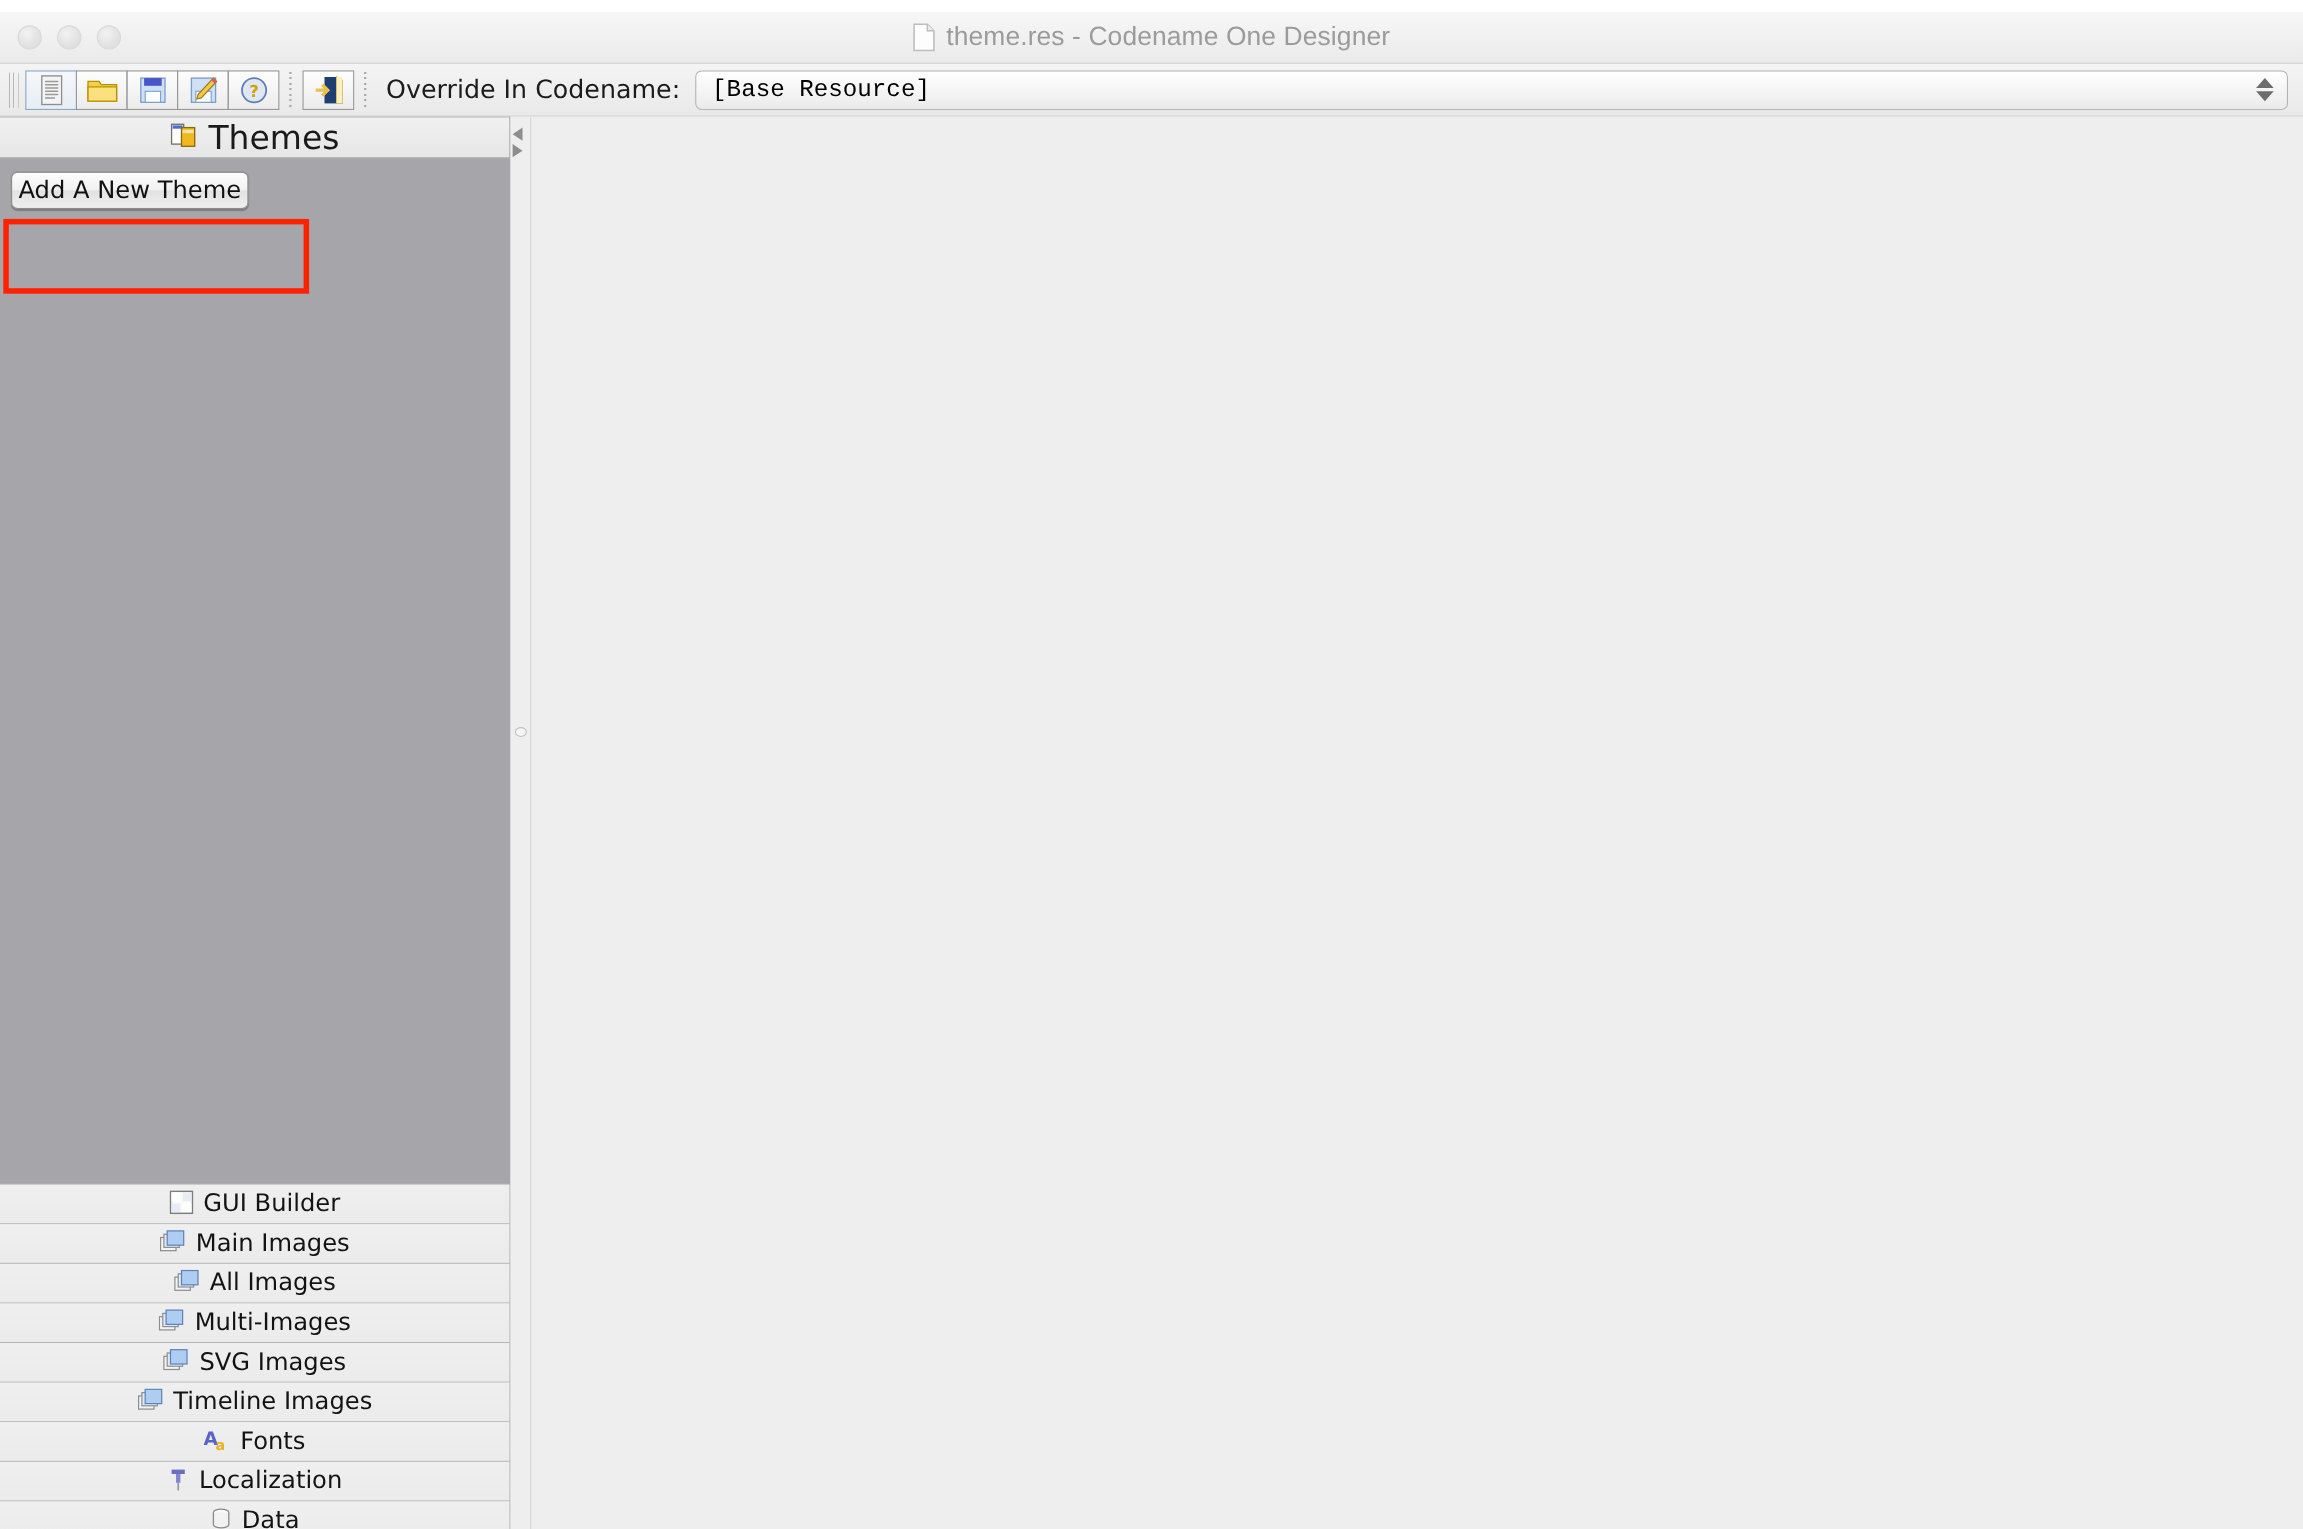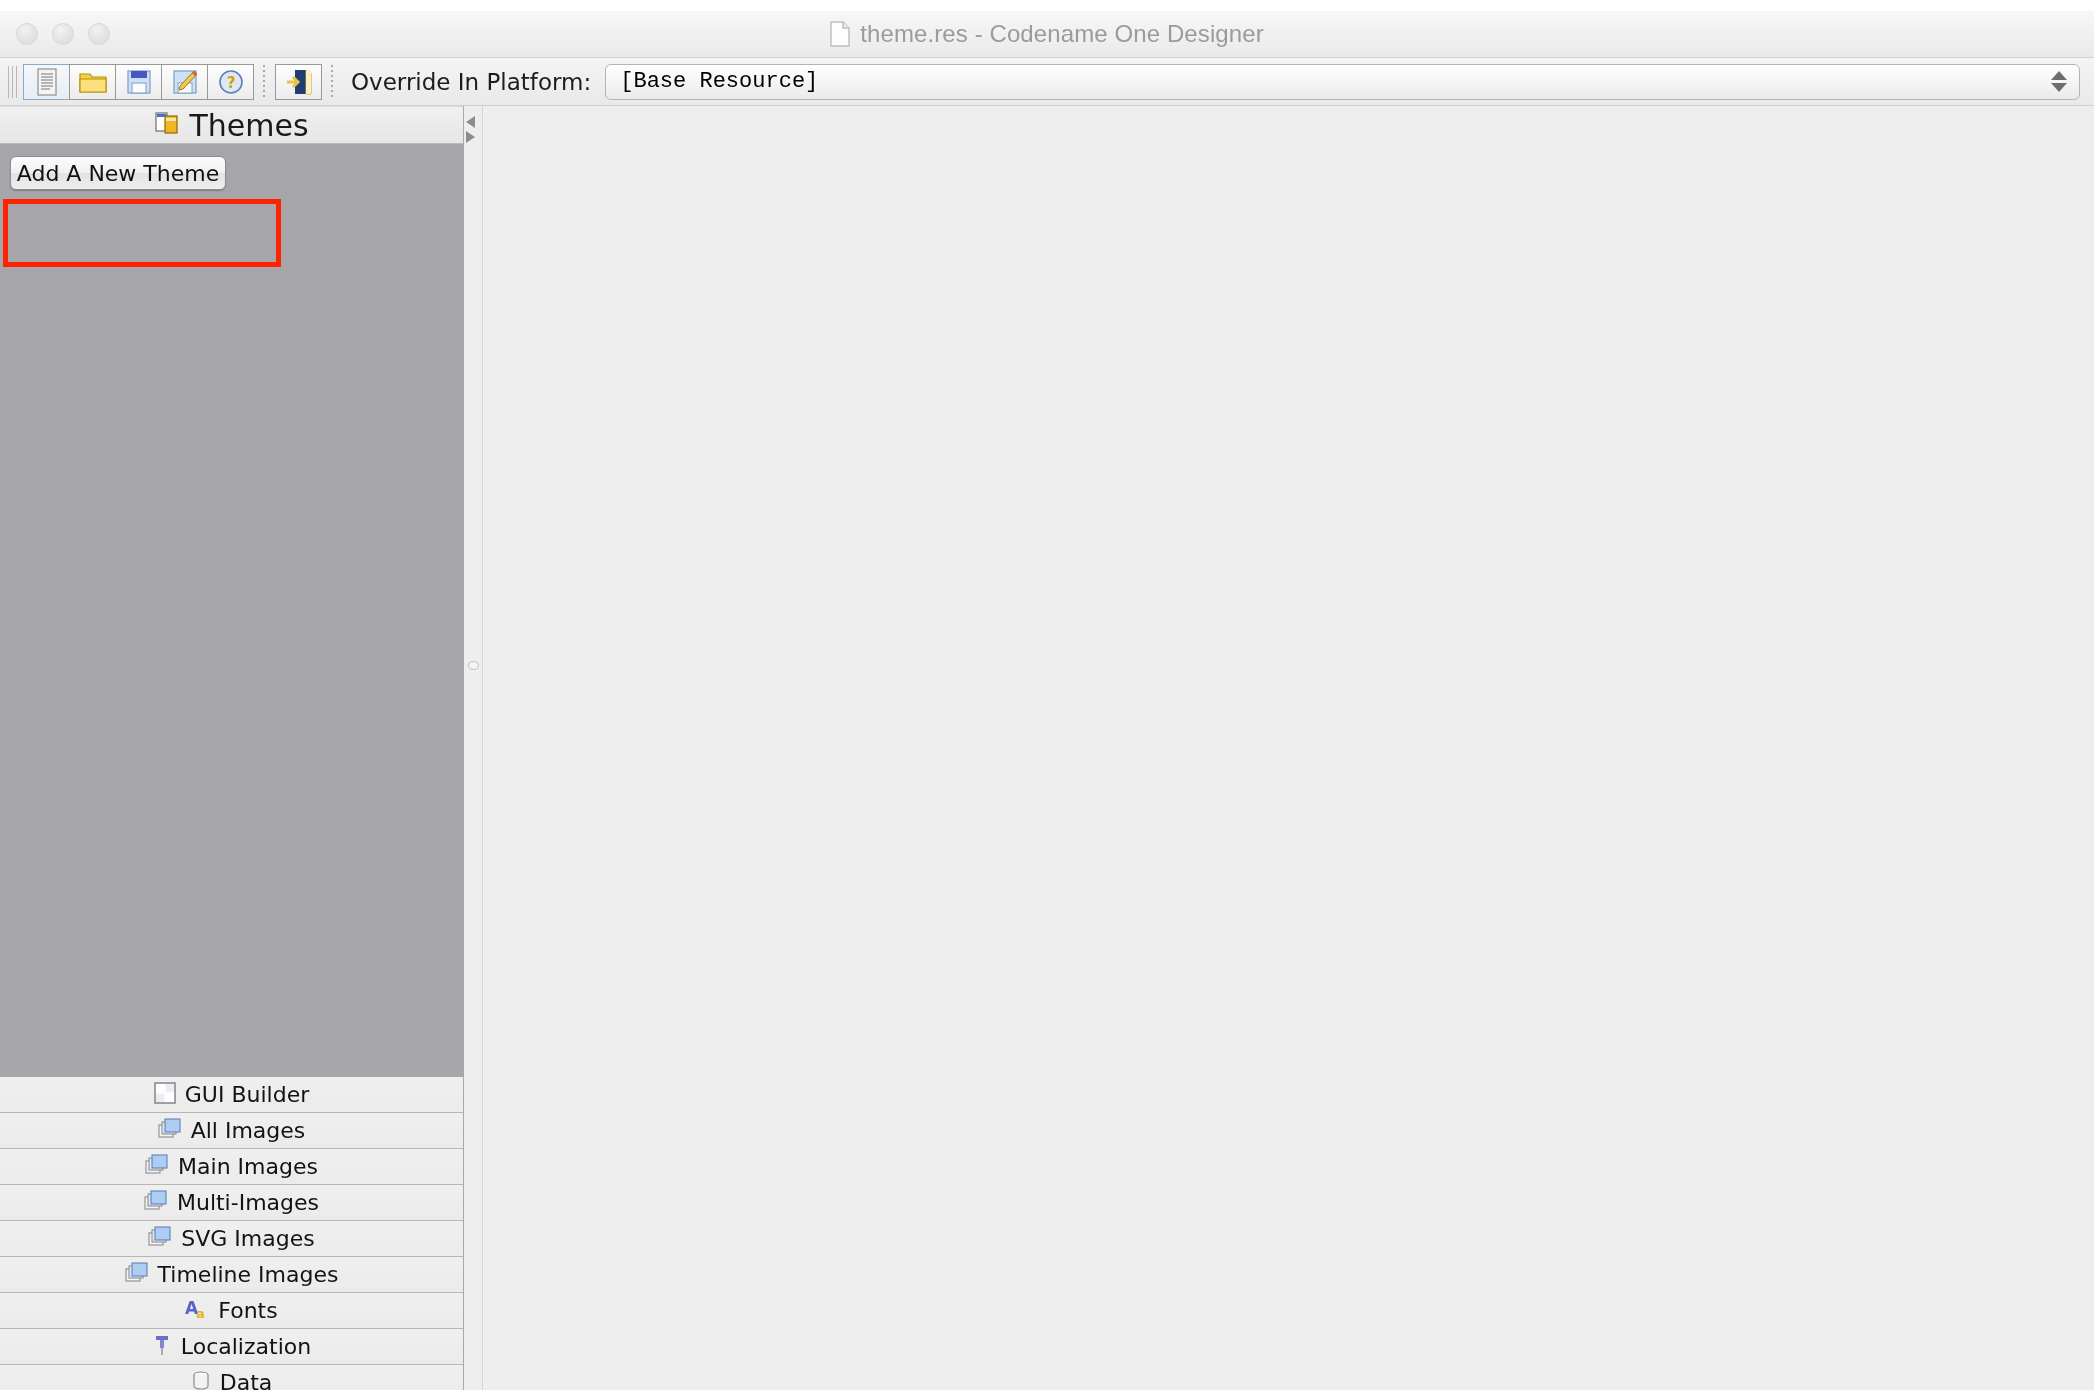--- a/index.html
+++ b/index.html
@@ -408,21 +408,21 @@
           <rect x="11" y="2" width="11" height="24" fill="#1f3f72"></rect>
           <path d="M22 2 L27 5 V26 H22 Z" fill="#f5de8a" stroke="#b8a23a" stroke-width="1"></path>
           <rect x="22" y="2" width="5" height="24" fill="#fbf0bd"></rect>
           <path d="M3 14 H14 M9 9 L14 14 L9 19" stroke="#e8c24b" stroke-width="3" fill="none"></path>
         </svg>
       </div>
     </div>
 
     <div class="tbsep"></div>
 
-    <div class="ov-label">Override In Platform:</div>
+    <div class="ov-label">Override In Codename:</div>
 
     <div class="combo">
       <span class="combo-val">[Base Resource]</span>
       <span class="combo-arrows">
         <span class="tri-up"></span>
         <span class="tri-dn"></span>
       </span>
     </div>
   </div>
 
@@ -465,32 +465,32 @@
         </div>
 
         <div class="nav-item">
           <span>
             <svg width="24" height="22" viewBox="0 0 24 22">
               <rect x="1" y="7" width="14" height="12" fill="#f4f4f4" stroke="#8d8d8d" stroke-width="1.1"></rect>
               <rect x="4" y="4" width="14" height="12" fill="#dfe9f8" stroke="#8d8d8d" stroke-width="1.1"></rect>
               <rect x="7" y="1" width="15" height="13" fill="#aecdf2" stroke="#5e82b5" stroke-width="1.1"></rect>
             </svg>
           </span>
-          <span class="nav-label">All Images</span>
+          <span class="nav-label">Main Images</span>
         </div>
 
         <div class="nav-item">
           <span>
             <svg width="24" height="22" viewBox="0 0 24 22">
               <rect x="1" y="7" width="14" height="12" fill="#f4f4f4" stroke="#8d8d8d" stroke-width="1.1"></rect>
               <rect x="4" y="4" width="14" height="12" fill="#dfe9f8" stroke="#8d8d8d" stroke-width="1.1"></rect>
               <rect x="7" y="1" width="15" height="13" fill="#aecdf2" stroke="#5e82b5" stroke-width="1.1"></rect>
             </svg>
           </span>
-          <span class="nav-label">Main Images</span>
+          <span class="nav-label">All Images</span>
         </div>
 
         <div class="nav-item">
           <span>
             <svg width="24" height="22" viewBox="0 0 24 22">
               <rect x="1" y="7" width="14" height="12" fill="#f4f4f4" stroke="#8d8d8d" stroke-width="1.1"></rect>
               <rect x="4" y="4" width="14" height="12" fill="#dfe9f8" stroke="#8d8d8d" stroke-width="1.1"></rect>
               <rect x="7" y="1" width="15" height="13" fill="#aecdf2" stroke="#5e82b5" stroke-width="1.1"></rect>
             </svg>
           </span>

